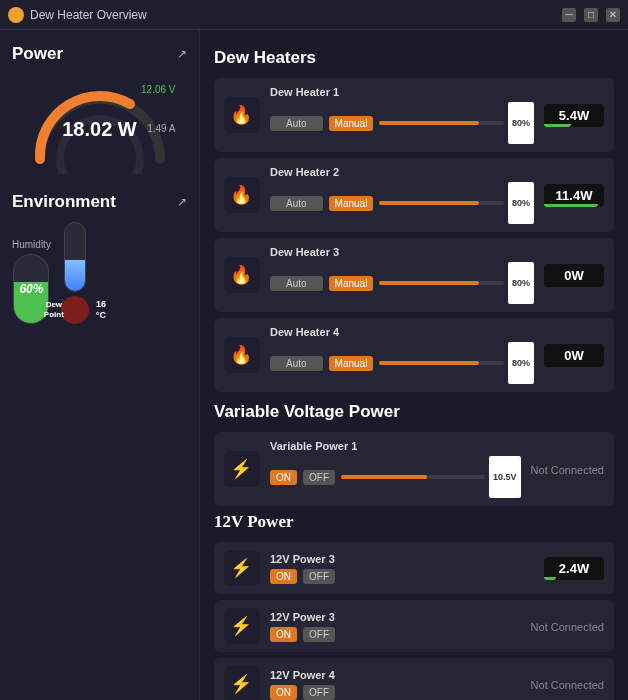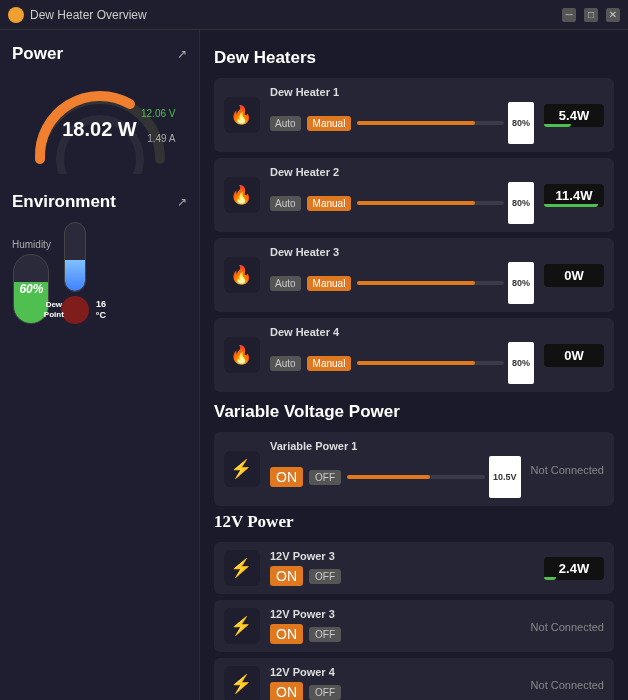--- a/index.html
+++ b/index.html
@@ -88,22 +88,21 @@
       font-size: 20px;
       font-weight: bold;
       color: #fff;
     }
     .gauge-side-readings {
       position: absolute;
       right: 4px;
       top: 10px;
       display: flex;
       flex-direction: column;
-      gap: 14px;
-      margin-top: 24px;
+      gap: 28px;
     }
     .gauge-side-val {
       font-size: 10px;
       color: #ccc;
       text-align: right;
     }
     .gauge-side-val.green { color: #4fc04f; }
     .gauge-side-val.gray { color: #aaa; }
     
     .env-section { }
@@ -219,40 +218,40 @@
     .device-controls {
       display: flex;
       align-items: center;
       gap: 6px;
     }
     .btn-auto {
       background: #555;
       color: #ccc;
       border: none;
       border-radius: 3px;
-      padding: 2px 5px;
+      padding: 2px 16px;
       font-size: 10px;
       cursor: pointer;
     }
     .btn-manual {
       background: #e07820;
       color: #fff;
       border: none;
       border-radius: 3px;
       padding: 2px 6px;
       font-size: 10px;
       cursor: pointer;
     }
     .btn-on {
       background: #e07820;
       color: #fff;
       border: none;
       border-radius: 3px;
       padding: 2px 6px;
-      font-size: 14px;
+      font-size: 10px;
       cursor: pointer;
     }
     .btn-off {
       background: #555;
       color: #ccc;
       border: none;
       border-radius: 3px;
       padding: 2px 6px;
       font-size: 10px;
       cursor: pointer;

